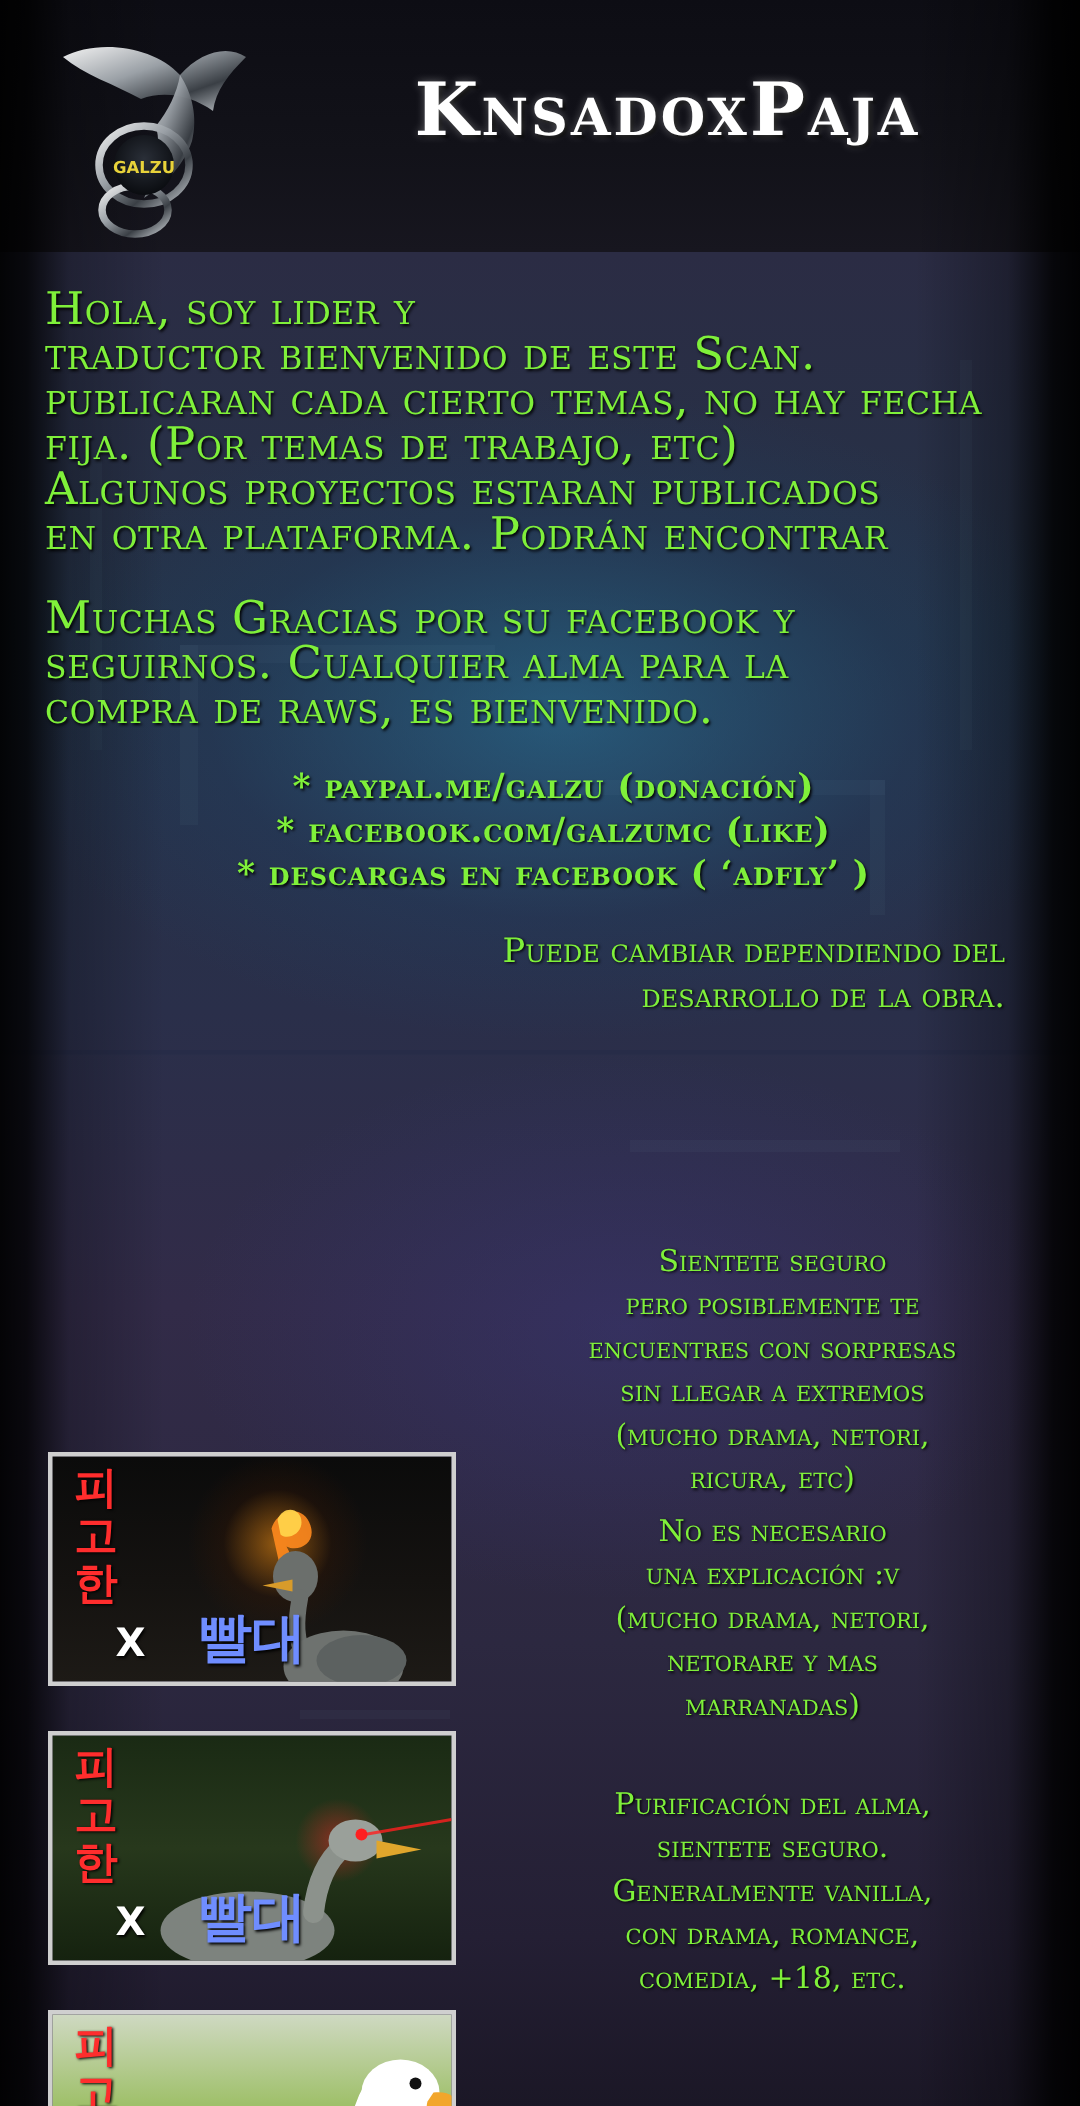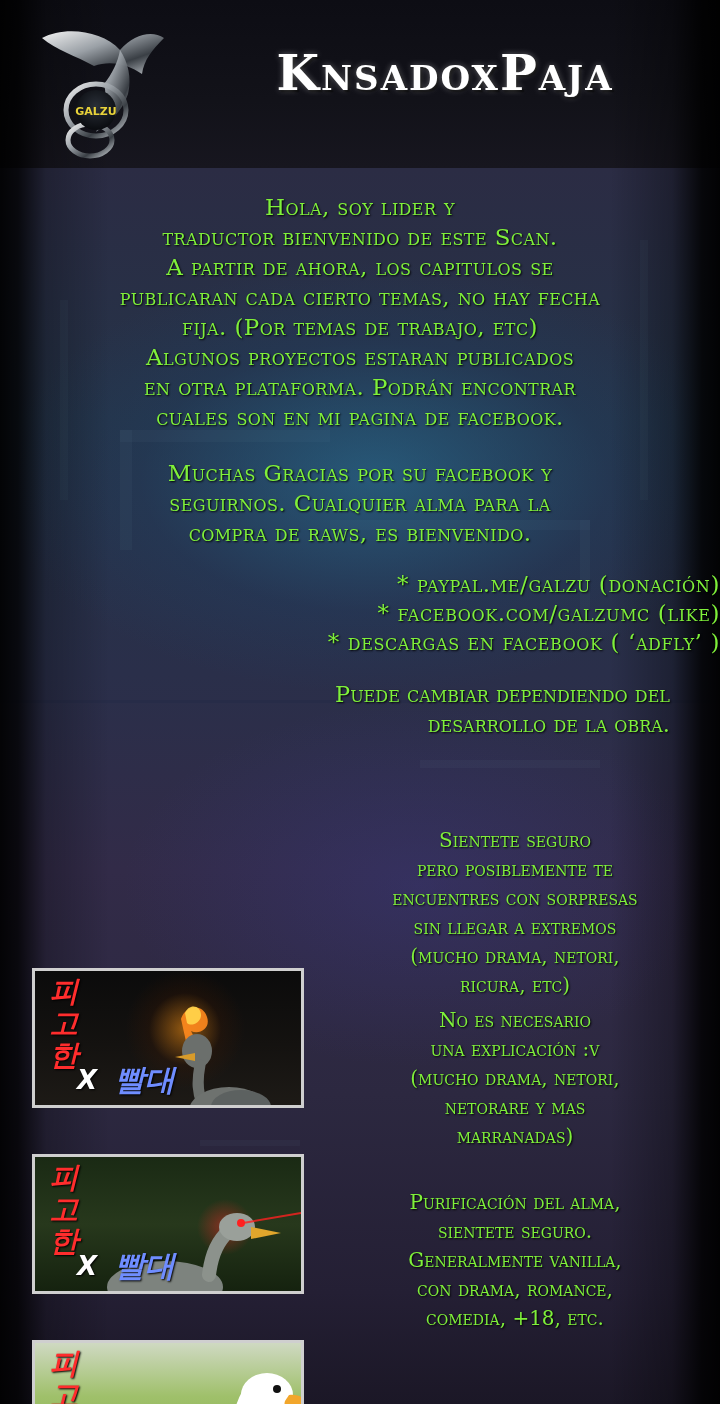--- a/index.html
+++ b/index.html
@@ -71,42 +71,43 @@
   .content {
     position: absolute;
     left: 0; top: 168px;
     width: 720px;
     z-index: 4;
   }
 
   .intro {
     margin: 24px auto 0 auto;
     width: 660px;
-    text-align: center;
-    color: #7ff03a;
-    font-family: "DejaVu Serif", serif;
-    font-variant: small-caps;
-    font-size: 23px;
+    text-align: left;
+    color: #7ff03a;
+    font-family: "DejaVu Serif", serif;
+    font-variant: small-caps;
+    font-size: 30px;
     line-height: 30px;
     letter-spacing: 0.4px;
     text-shadow: 1px 1px 2px #000;
   }
   .intro p { margin: 0; }
   .intro .gap { height: 26px; }
 
   .links {
     margin: 22px 0 4px 18px;
     color: #7ff03a;
     font-family: "DejaVu Serif", serif;
     font-variant: small-caps;
     font-size: 23px;
     line-height: 29px;
     letter-spacing: 0.6px;
     text-shadow: 1px 1px 2px #000;
-    text-align: right;
+    text-align: center;
+    font-weight: bold;
   }
   .links div { white-space: nowrap; }
 
   .section-title {
     margin: 30px auto 0 auto;
     text-align: center;
     color: #7ff03a;
     font-family: "DejaVu Serif", serif;
     font-variant: small-caps;
     font-size: 28px;
@@ -133,25 +134,24 @@
     z-index: 4;
   }
   .row {
     position: relative;
     height: 186px;
   }
   .thumb {
     position: absolute;
     left: 32px;
     width: 272px;
-    height: 140px;
+    height: 156px;
     border: 3px solid #cfcfcf;
     box-sizing: border-box;
     overflow: hidden;
-    font-style: italic;
   }
   .thumb .ko {
     position: absolute;
     left: 8px; top: 4px;
     width: 42px;
     color: #ff2d2d;
     font-family: "DejaVu Sans", sans-serif;
     font-weight: bold;
     font-size: 29px;
     line-height: 32px;
@@ -164,25 +164,25 @@
     left: 42px; bottom: 10px;
     color: #ffffff;
     font-family: "DejaVu Sans", sans-serif;
     font-weight: bold;
     font-size: 26px;
     text-shadow: 1px 1px 2px #000;
     z-index: 3;
   }
   .thumb .ko2 {
     position: absolute;
-    left: 80px; bottom: 4px;
+    left: 97px; bottom: 4px;
     color: #6f8dff;
     font-family: "DejaVu Sans", sans-serif;
     font-weight: bold;
-    font-size: 30px;
+    font-size: 36px;
     text-shadow: 1px 1px 2px #000;
     z-index: 3;
     margin-top: 24px;
   }
   .thumb.t1 {
     background:
       radial-gradient(circle 60px at 150px 58px, rgba(255,150,20,0.55) 0%, rgba(80,30,0,0.2) 60%, rgba(0,0,0,0) 100%),
       linear-gradient(180deg, #0b0b0b 0%, #141210 55%, #1d1a16 100%);
   }
   .thumb.t2 {
@@ -254,26 +254,24 @@
     </svg>
   </div>
 
   <div class="site-title">KnsadoxPaja</div>
 
   <div class="content">
 
     <div class="intro">
       <p>Hola, soy lider y</p>
       <p>traductor bienvenido de este Scan.</p>
-      <p>A partir de ahora, los capitulos se</p>
       <p>publicaran cada cierto temas, no hay fecha</p>
       <p>fija. (Por temas de trabajo, etc)</p>
       <p>Algunos proyectos estaran publicados</p>
       <p>en otra plataforma. Podrán encontrar</p>
-      <p>cuales son en mi pagina de facebook.</p>
       <div class="gap"></div>
       <p>Muchas Gracias por su facebook y</p>
       <p>seguirnos. Cualquier alma para la</p>
       <p>compra de raws, es bienvenido.</p>
     </div>
 
     <div class="links">
       <div>* paypal.me/galzu (donación)</div>
       <div>* facebook.com/galzumc (like)</div>
       <div>* descargas en facebook ( ‘adfly’ )</div>

